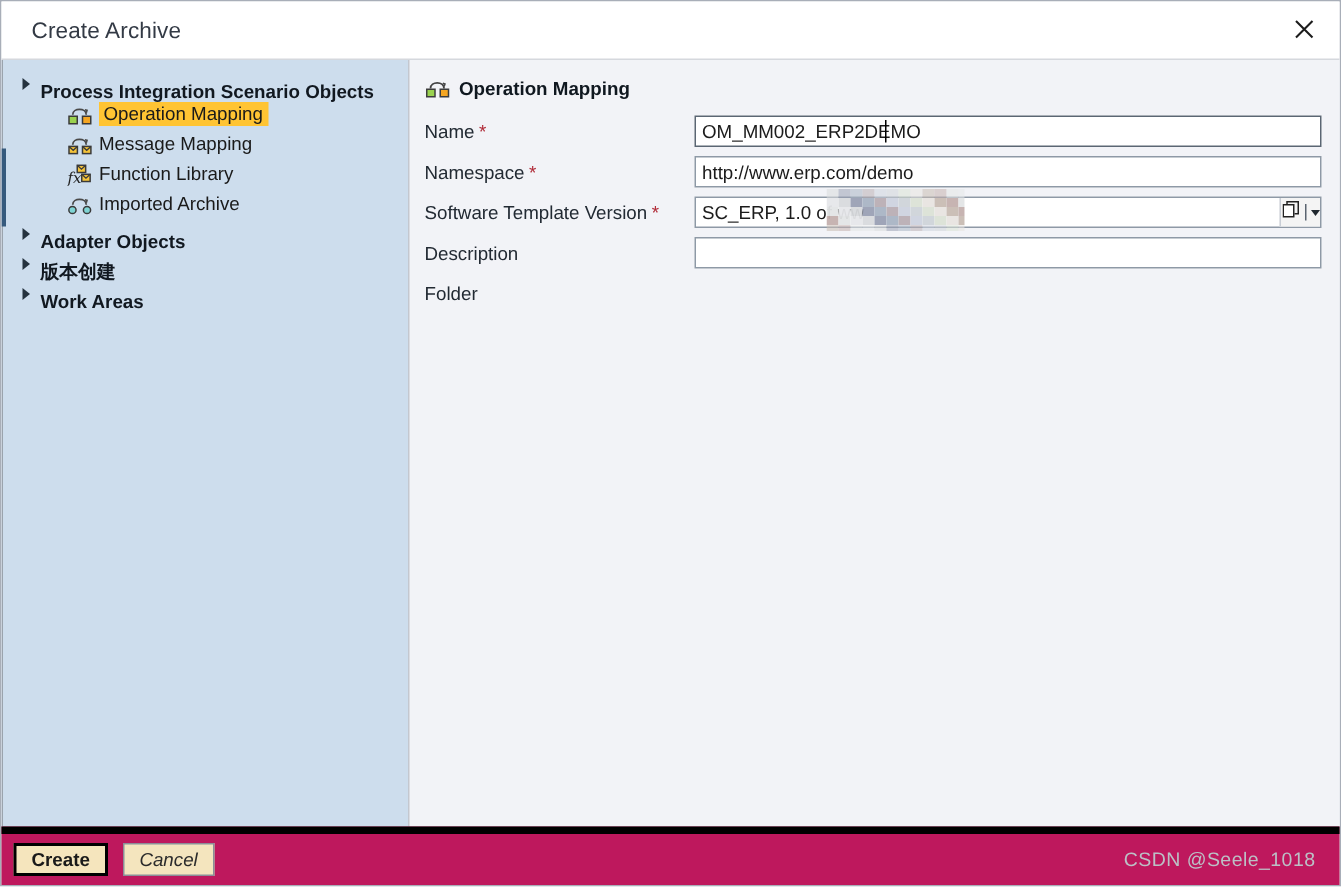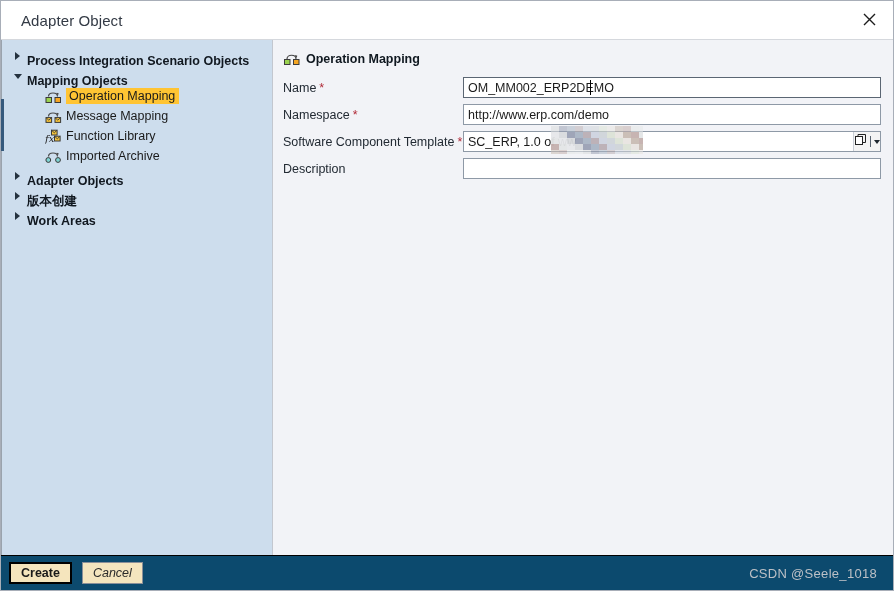--- a/index.html
+++ b/index.html
@@ -190,22 +190,22 @@
     pointer-events:none;
     overflow:hidden;
     top:-5px;left:88px;width:92px;height:28px;
   }
   .mosaic i{ position:absolute;display:block; }
 
   
   .footer{
     position:relative;
     flex:0 0 34px;height:34px;
-    background:#0c4a6e;
-    border-top:1px solid #000000;
+    background:#be185d;
+    border-top:5px solid #000000;
     display:flex;align-items:center;
     padding-left:8px;
     gap:10px;
   }
   .btn{
     font-family:"Liberation Sans","DejaVu Sans",sans-serif;
     font-size:12.5px;
     height:22px;
     min-width:60px;
     padding:0 10px;
@@ -233,45 +233,39 @@
     letter-spacing:.3px;
     white-space:nowrap;
   }
 </style>
 </head>
 <body>
 
 <div id="app">
 
   <div class="titlebar">
-    <span class="title">Adapter Object</span>
+    <span class="title">Create Archive</span>
     <button class="close-btn" title="Close">
       <svg width="15" height="15" viewBox="0 0 15 15" aria-hidden="true">
         <path d="M2 2 L13 13 M13 2 L2 13" stroke="#1c1c1c" stroke-width="1.4" fill="none"></path>
       </svg>
     </button>
   </div>
 
   <div class="content">
 
     <div class="sidebar">
       <div class="sb-edge"></div>
       <div class="sb-marker"></div>
       <ul class="tree" id="tree">
           <li class="node lvl1">
             <span class="twisty">
               <span class="tri-right"></span>
             </span>
             <span class="lbl">Process Integration Scenario Objects</span>
-          </li>
-          <li class="node lvl1">
-            <span class="twisty">
-              <span class="tri-down"></span>
-            </span>
-            <span class="lbl">Mapping Objects</span>
           </li>
           <li class="node lvl2 selected">
             <span class="twisty" style="width: 0px; flex: 0 0 0px; margin: 0px;"></span>
             <span class="nicon">
               <svg width="17" height="15" viewBox="0 0 17 15">
                 <path d="M3.5 7.5 C3.5 2.8, 12.5 2.8, 12.5 7.5" stroke="#4a4a4a" stroke-width="1.2" fill="none"></path>
                 <path d="M11.6 4.2 l1.4 .4 -.5 1.5" stroke="#4a4a4a" stroke-width="1.1" fill="none"></path>
                 <rect x="1" y="8.5" width="5.5" height="5" fill="#9ad24f" stroke="#3a3a3a" stroke-width="1"></rect>
                 <rect x="10" y="8.5" width="5.5" height="5" fill="#f5a623" stroke="#3a3a3a" stroke-width="1"></rect>
               </svg>
@@ -358,21 +352,21 @@
               <span class="caret" style="left: 126.7px;"></span>
             </div>
           </div>
           <div class="frow">
             <div class="flabel"><span>Namespace</span><span class="req">*</span></div>
             <div class="fctl">
               <input type="text" class="finput" value="http://www.erp.com/demo" style="">
             </div>
           </div>
           <div class="frow">
-            <div class="flabel"><span>Software Component Template</span><span class="req">*</span></div>
+            <div class="flabel"><span>Software Template Version</span><span class="req">*</span></div>
             <div class="fctl">
               <input type="text" class="finput hasbtn" value="SC_ERP, 1.0 of ww" style="">
               <div class="mosaic">
                 <i style="left: 0px; top: 0px; width: 8px; height: 6px; background: rgb(216, 218, 221); opacity: 0.55;"></i>
                 <i style="left: 8px; top: 0px; width: 8px; height: 6px; background: rgb(154, 160, 180); opacity: 0.55;"></i>
                 <i style="left: 16px; top: 0px; width: 8px; height: 6px; background: rgb(169, 180, 196); opacity: 0.55;"></i>
                 <i style="left: 24px; top: 0px; width: 8px; height: 6px; background: rgb(185, 174, 180); opacity: 0.55;"></i>
                 <i style="left: 32px; top: 0px; width: 8px; height: 6px; background: rgb(205, 211, 223); opacity: 0.55;"></i>
                 <i style="left: 40px; top: 0px; width: 8px; height: 6px; background: rgb(207, 212, 217); opacity: 0.55;"></i>
                 <i style="left: 48px; top: 0px; width: 8px; height: 6px; background: rgb(219, 226, 214); opacity: 0.55;"></i>
@@ -440,20 +434,21 @@
               </div>
             </div>
           </div>
           <div class="frow">
             <div class="flabel"><span>Description</span></div>
             <div class="fctl">
               <input type="text" class="finput" value="" style="">
             </div>
           </div>
           <div class="frow">
+            <div class="flabel"><span>Folder</span></div>
           </div>
         </div>
     </div>
   </div>
 
   <div class="footer">
     <button class="btn primary">Create</button>
     <button class="btn secondary">Cancel</button>
     <span class="watermark">CSDN @Seele_1018</span>
   </div>

